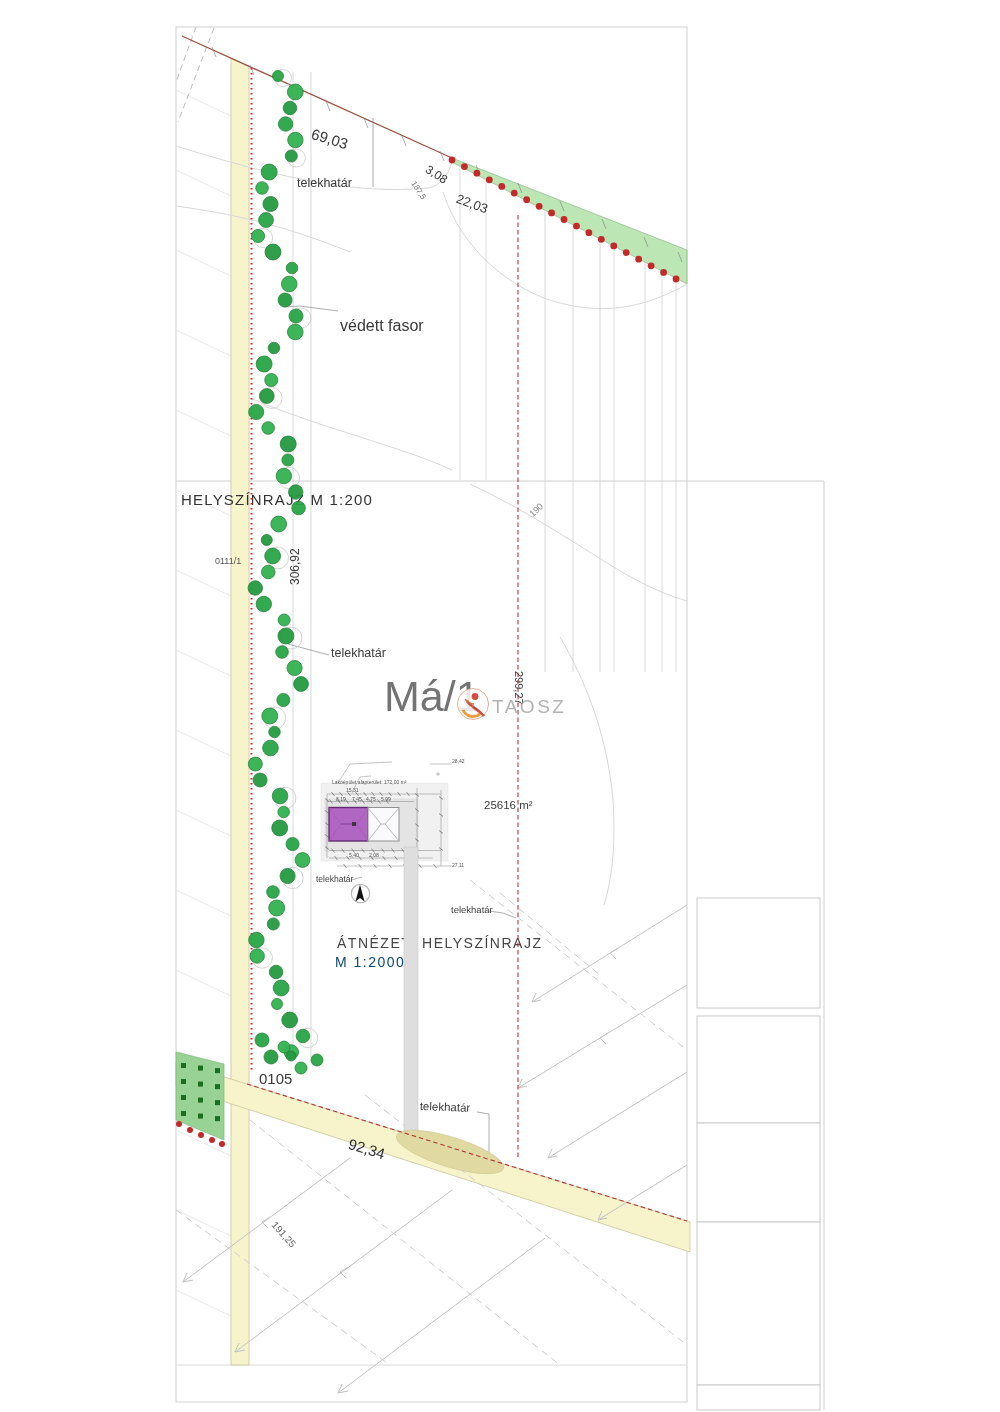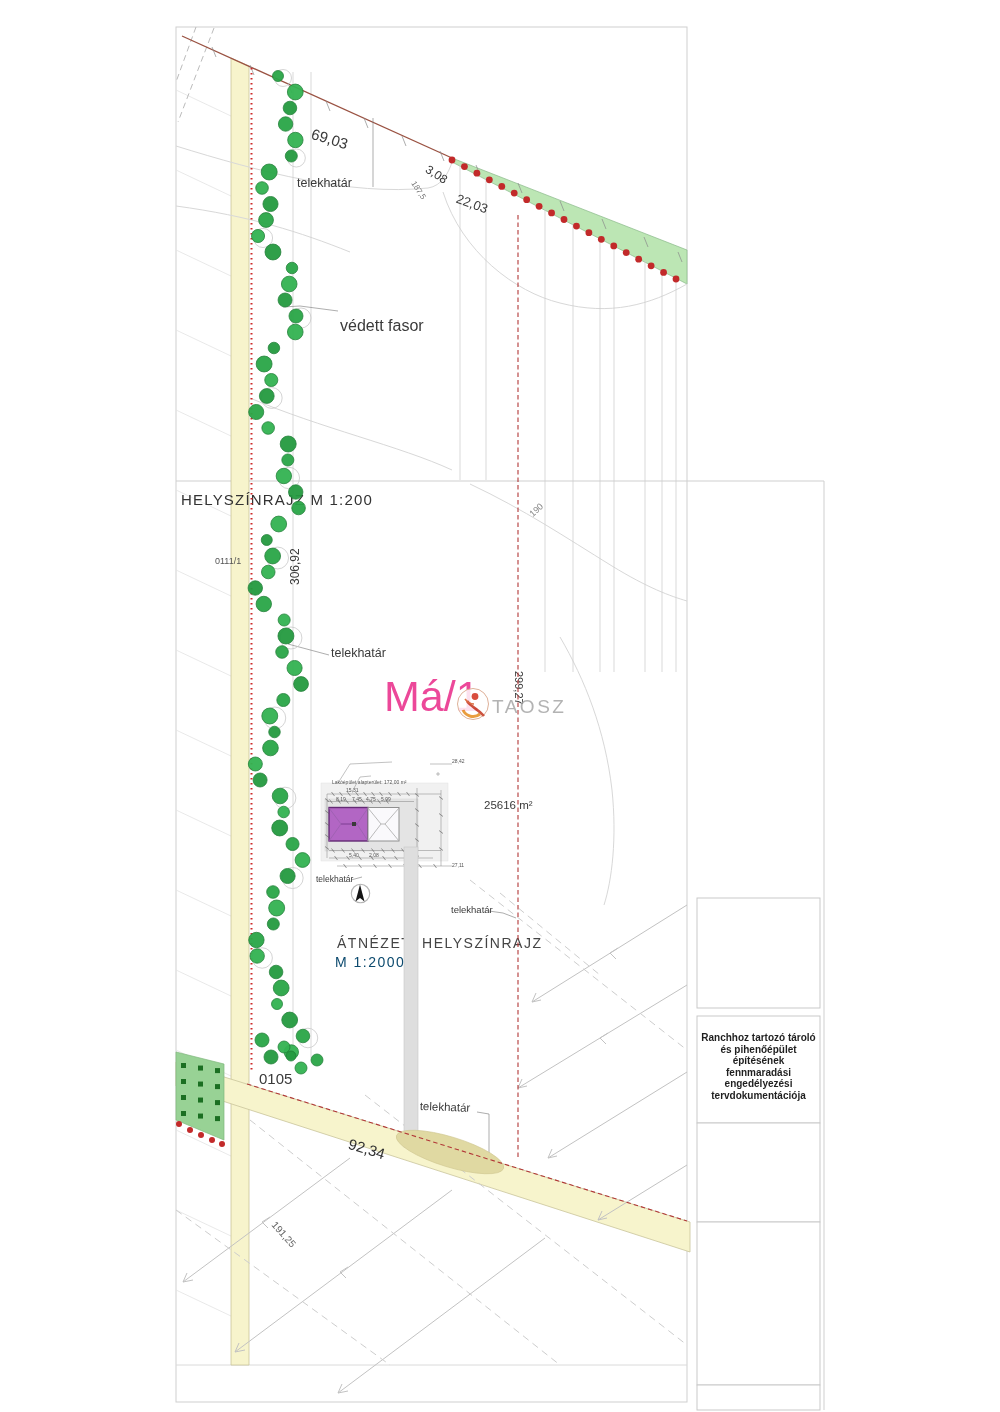--- a/index.html
+++ b/index.html
@@ -267,21 +267,21 @@
     <div class="lbl" style="left:314px;top:126px;font-size:15px;transform:rotate(17deg);">69,03</div>
     <div class="lbl" style="left:297px;top:177px;font-size:12.5px;">telekhatár</div>
     <div class="lbl" style="left:430px;top:163px;font-size:12px;transform:rotate(33deg);">3,08</div>
     <div class="lbl" style="left:459px;top:192px;font-size:13px;transform:rotate(20deg);">22,03</div>
     <div class="lbl" style="left:416px;top:180px;font-size:8px;color:#777;transform:rotate(57deg);">187,5</div>
     <div class="lbl" style="left:340px;top:318px;font-size:16px;">védett fasor</div>
     <div class="lbl" style="left:181px;top:492px;font-size:15px;letter-spacing:1.2px;color:#333;">HELYSZÍNRAJZ M 1:200</div>
     <div class="lbl" style="left:199px;top:557px;font-size:9px;color:#555;margin-left:16px;">0111/1</div>
     <div class="lbl" style="left:289px;top:585px;font-size:12px;transform:rotate(-90deg);">306,92</div>
     <div class="lbl" style="left:331px;top:647px;font-size:12.5px;">telekhatár</div>
-    <div class="lbl" style="left:384px;top:674px;font-size:43px;color:#ec4899;">Má/1</div>
+    <div class="lbl" style="left:384px;top:674px;font-size:43px;color:#737373;">Má/1</div>
     <div class="lbl" style="left:524px;top:671px;font-size:11px;transform:rotate(90deg);">299,27</div>
     <div class="lbl" style="left:460px;top:799px;font-size:11.5px;margin-left:24px;">25616 m²</div>
     <div class="lbl" style="left:528px;top:512px;font-size:9px;color:#888;transform:rotate(-42deg);">190</div>
     <div class="lbl" style="left:316px;top:875px;font-size:8.5px;">telekhatár</div>
     <div class="lbl" style="left:451px;top:905px;font-size:9.5px;">telekhatár</div>
     <div class="lbl" style="left:337px;top:936px;font-size:14px;letter-spacing:1.5px;color:#444;">ÁTNÉZETI HELYSZÍNRAJZ</div>
     <div class="lbl" style="left:335px;top:955px;font-size:14px;letter-spacing:1.5px;color:#0c4a6e;">M 1:2000</div>
     <div class="lbl" style="left:259px;top:1071px;font-size:15px;">0105</div>
     <div class="lbl" style="left:351px;top:1136px;font-size:15px;color:#333;transform:rotate(17deg);">92,34</div>
     <div class="lbl" style="left:420px;top:1100px;font-size:11.5px;transform:rotate(2deg);">telekhatár</div>
@@ -291,28 +291,20 @@
     <div class="micro" style="left:346px;top:787px;">15,31</div>
     <div class="micro" style="left:336px;top:795.5px;">8,19</div>
     <div class="micro" style="left:352px;top:795.5px;">7,45</div>
     <div class="micro" style="left:366px;top:795.5px;">4,75</div>
     <div class="micro" style="left:381px;top:795.5px;">5,99</div>
     <div class="micro" style="left:349px;top:852px;">5,40</div>
     <div class="micro" style="left:369px;top:852px;">2,08</div>
     <div class="micro" style="left:452px;top:758px;">28,42</div>
     <div class="micro" style="left:452px;top:862px;">27,11</div>
 
-    <div class="titleblock">
-      <div>Ranchhoz tartozó tároló</div>
-      <div>és pihenőépület</div>
-      <div>építésének</div>
-      <div>fennmaradási</div>
-      <div>engedélyezési</div>
-      <div>tervdokumentációja</div>
-    </div>
   </div>
 
   <svg id="top-svg" class="layer" viewBox="0 0 1000 1412">
     <rect x="404" y="847" width="14" height="300" fill="#dedede" stroke="#c6c6c6" stroke-width="0.6"></rect>
     <ellipse cx="450" cy="1152" rx="56" ry="15" transform="rotate(17 450 1152)" fill="#e0d9a2" stroke="#cfc68e" stroke-width="0.6"></ellipse>
     <g>
       <line x1="251.5" y1="68" x2="251.5" y2="1070" stroke="#cc2a2a" stroke-width="2" stroke-dasharray="1.6 3.4"></line>
       <line x1="518" y1="215" x2="518" y2="1157" stroke="#b23737" stroke-width="1.1" stroke-dasharray="4.5 3"></line>
       <line x1="247" y1="1084" x2="687" y2="1221" stroke="#b23737" stroke-width="1.1" stroke-dasharray="4.5 3"></line>
     </g>

